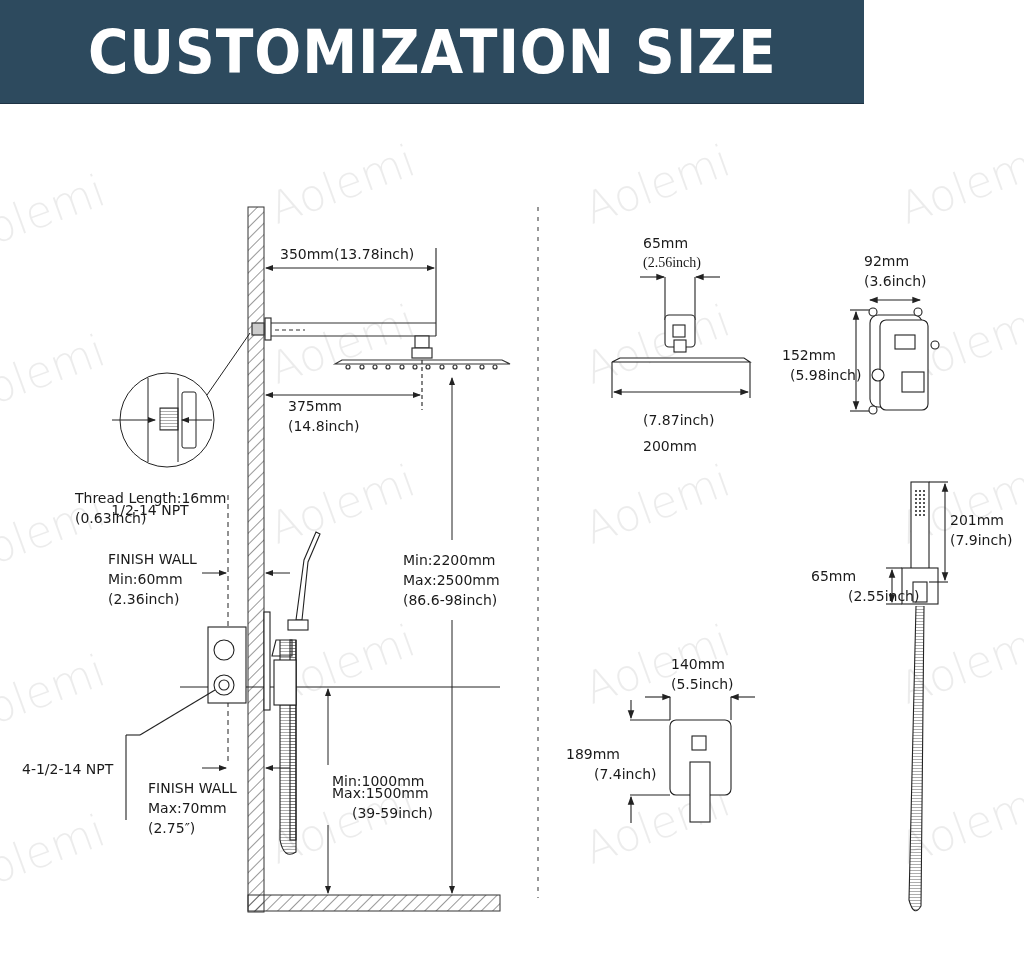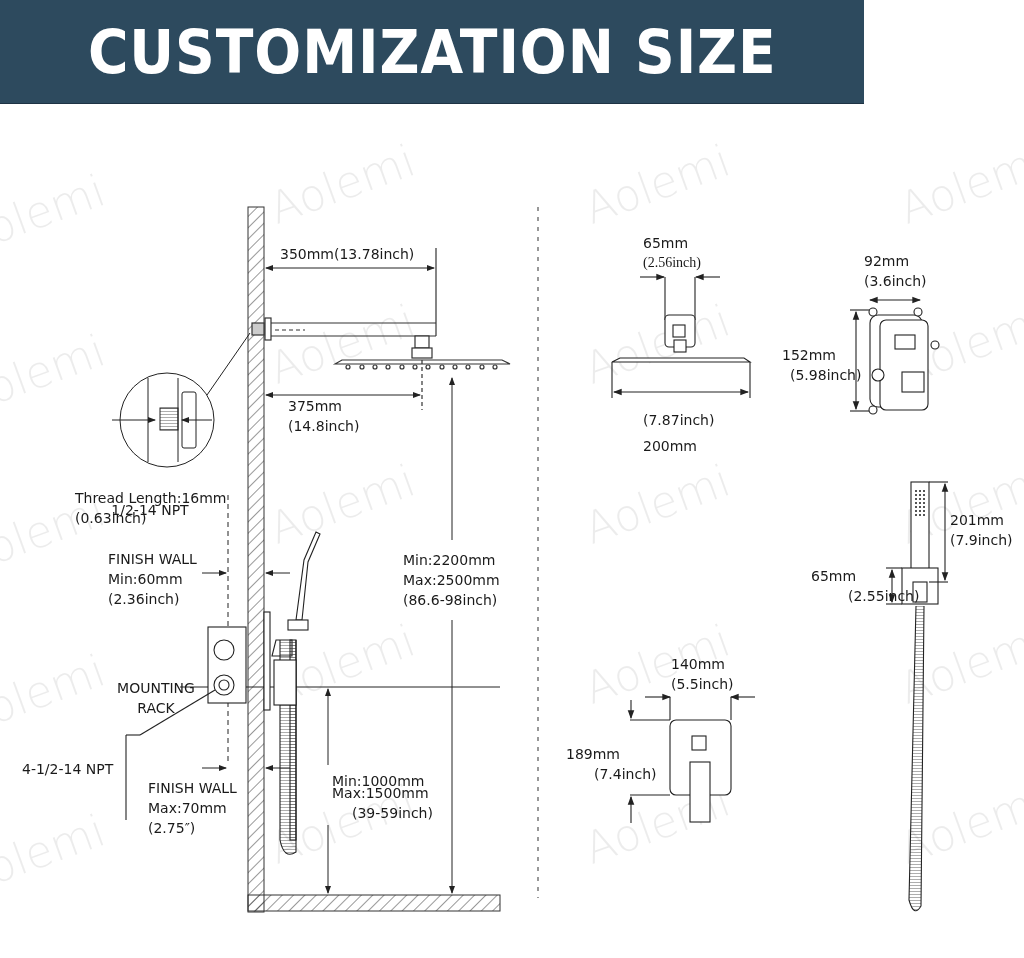--- a/index.html
+++ b/index.html
@@ -228,24 +228,20 @@
   <div class="lbl center" style="left:60px;top:365px;width:180px;">
     <div>1/2-14 NPT</div>
   </div>
   <div class="lbl" style="left:75px;top:385px;">Thread Length:16mm</div>
   <div class="lbl" style="left:75px;top:405px;">(0.63inch)</div>
 
   <div class="lbl" style="left:108px;top:446px;">FINISH WALL</div>
   <div class="lbl" style="left:108px;top:466px;">Min:60mm</div>
   <div class="lbl" style="left:108px;top:486px;">(2.36inch)</div>
 
-  <div class="lbl center" style="left:100px;top:543px;width:112px;">
-    <div>MOUNTING</div>
-    <div>RACK</div>
-  </div>
 
   <div class="lbl" style="left:22px;top:656px;">4-1/2-14 NPT</div>
 
   <div class="lbl" style="left:148px;top:675px;">FINISH WALL</div>
   <div class="lbl" style="left:148px;top:695px;">Max:70mm</div>
   <div class="lbl" style="left:148px;top:715px;">(2.75″)</div>
 
   <div class="lbl" style="left:403px;top:447px;">Min:2200mm</div>
   <div class="lbl" style="left:403px;top:467px;">Max:2500mm</div>
   <div class="lbl" style="left:403px;top:487px;">(86.6-98inch)</div>

